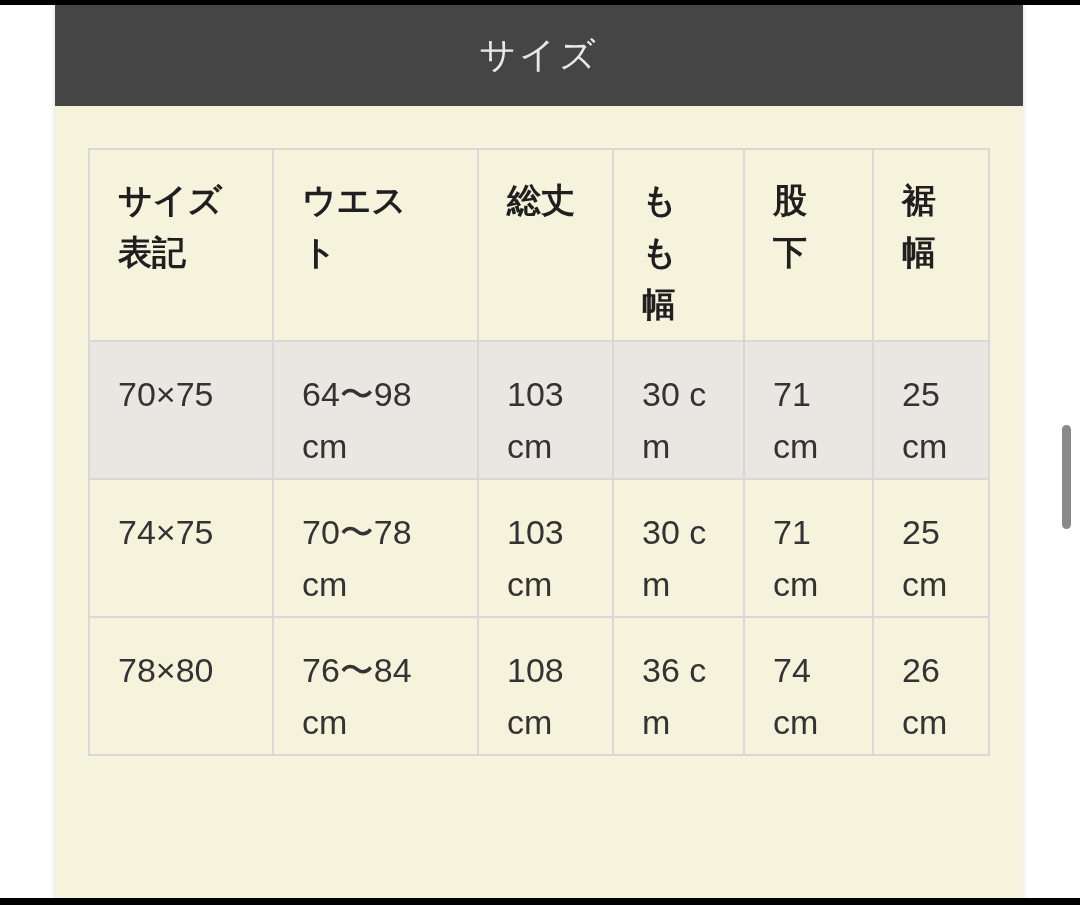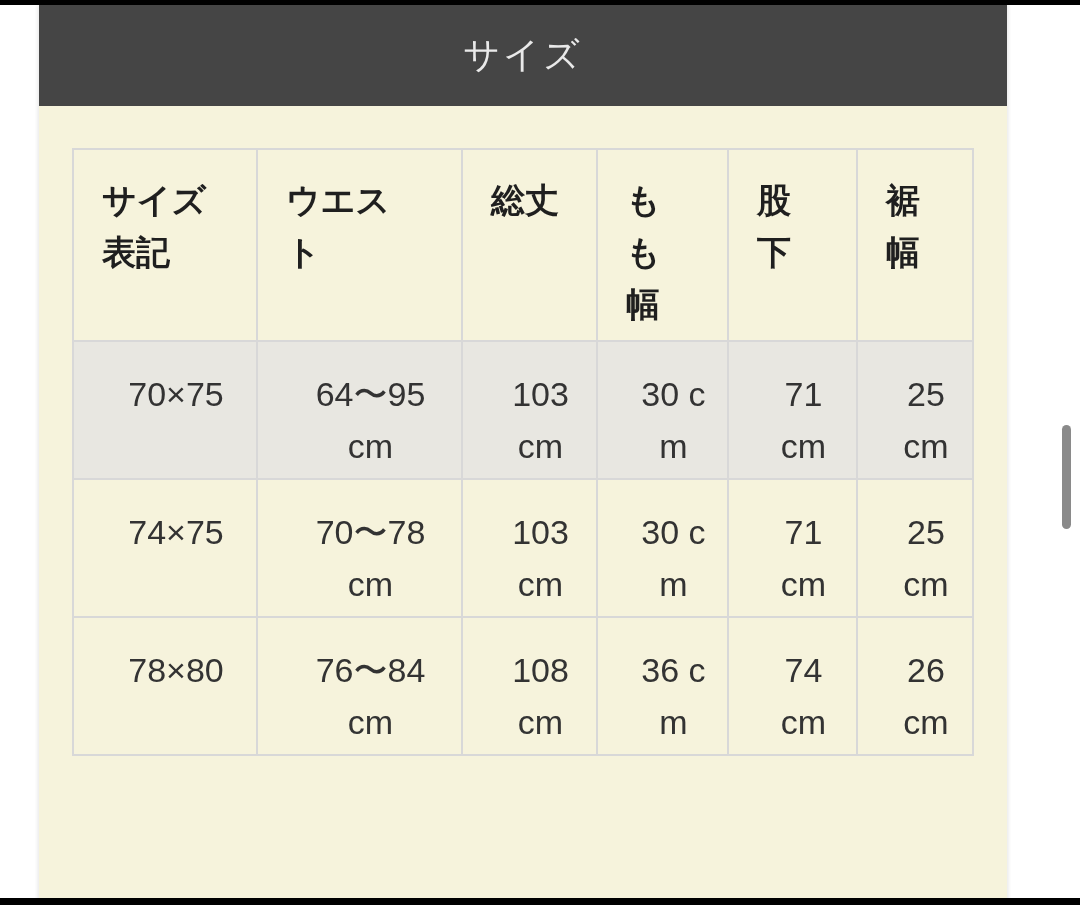--- a/index.html
+++ b/index.html
@@ -12,41 +12,41 @@
     --border:#d8d8d8;
     --text:#333333;
     --head-text:#1f1f1f;
     --scrollbar:#8a8a8a;
   }
   *{margin:0;padding:0;box-sizing:border-box;}
   html,body{width:1080px;height:905px;overflow:hidden;background:var(--page-bg);
     font-family:"Liberation Sans","DejaVu Sans",sans-serif;}
   .frame-top{position:absolute;left:0;top:0;width:1080px;height:5px;background:var(--frame);z-index:30;}
   .frame-bottom{position:absolute;left:0;top:898px;width:1080px;height:7px;background:var(--frame);z-index:30;}
-  .panel{position:absolute;left:39px;top:5px;width:968px;height:900px;background:var(--panel-bg);
+  .panel{position:absolute;left:55px;top:5px;width:968px;height:900px;background:var(--panel-bg);
     box-shadow:-2px 0 3px rgba(0,0,0,.07), 2px 0 3px rgba(0,0,0,.07);}
   .panel-header{width:100%;height:101px;background:var(--header-bg);
     display:flex;align-items:center;justify-content:center;}
   .panel-title{color:var(--title-color);font-size:36px;letter-spacing:3px;}
   .panel-body{width:100%;padding:42px 0 0 33px;}
   table.size-table{border-collapse:collapse;table-layout:fixed;width:900px;background:var(--panel-bg);}
   table.size-table col.c1{width:184px;}
   table.size-table col.c2{width:205px;}
   table.size-table col.c3{width:135px;}
   table.size-table col.c4{width:131px;}
   table.size-table col.c5{width:129px;}
   table.size-table col.c6{width:116px;}
   table.size-table th, table.size-table td{
     border:2px solid var(--border);
     vertical-align:top;text-align:left;
     white-space:pre-line;
     font-size:34px;line-height:52px;
   }
   table.size-table th{height:192px;padding:24px 6px 6px 28px;font-weight:bold;color:var(--head-text);}
-  table.size-table td{height:131px;padding:26px 6px 6px 28px;font-weight:normal;color:var(--text);text-align:center;}
+  table.size-table td{height:131px;padding:26px 6px 6px 28px;font-weight:normal;color:var(--text);}
   tr.highlight td{background:var(--highlight-bg);}
   .scrollbar-thumb{position:absolute;left:1062px;top:425px;width:9px;height:104px;
     background:var(--scrollbar);border-radius:5px;z-index:20;}
 </style>
 </head>
 <body>
 
 <div class="frame-top"></div>
 
 <div class="panel">
@@ -75,21 +75,21 @@
 幅</th>
             <th>股
 下</th>
             <th>裾
 幅</th>
           </tr>
         </thead>
       <tbody>
           <tr class="highlight">
             <td>70×75</td>
-            <td>64〜95
+            <td>64〜98
 cm</td>
             <td>103
 cm</td>
             <td>30 c
 m</td>
             <td>71
 cm</td>
             <td>25
 cm</td>
           </tr>

